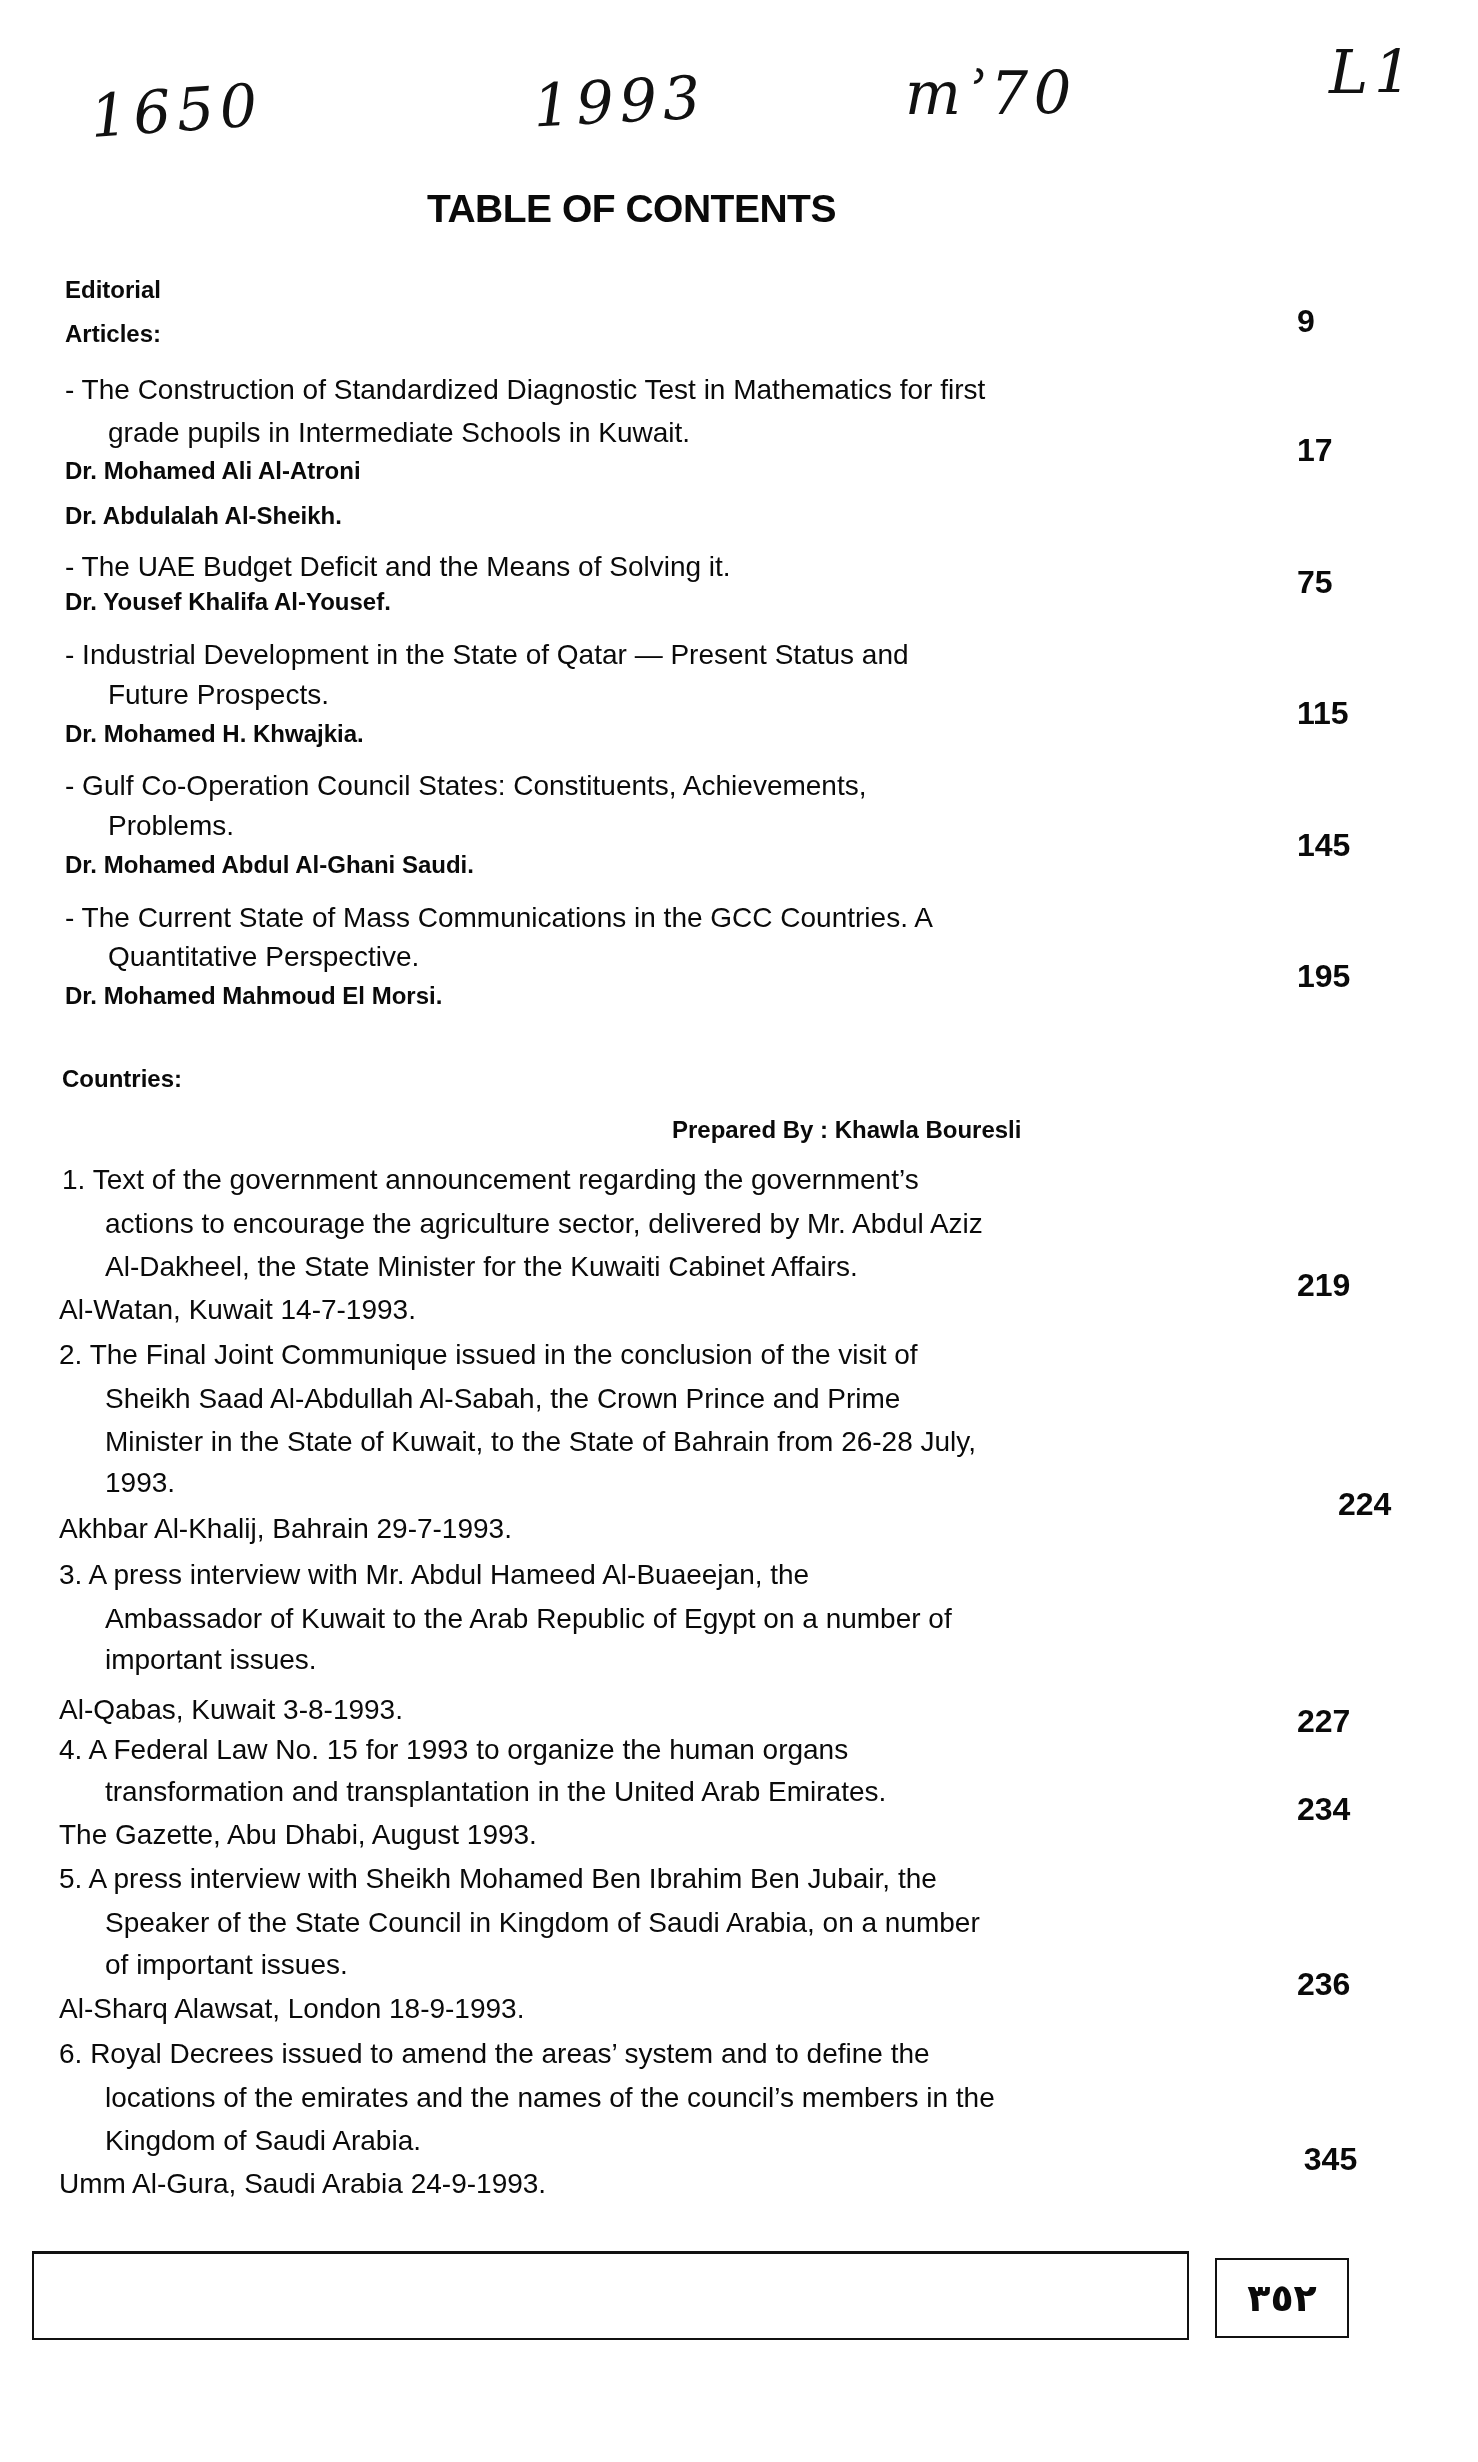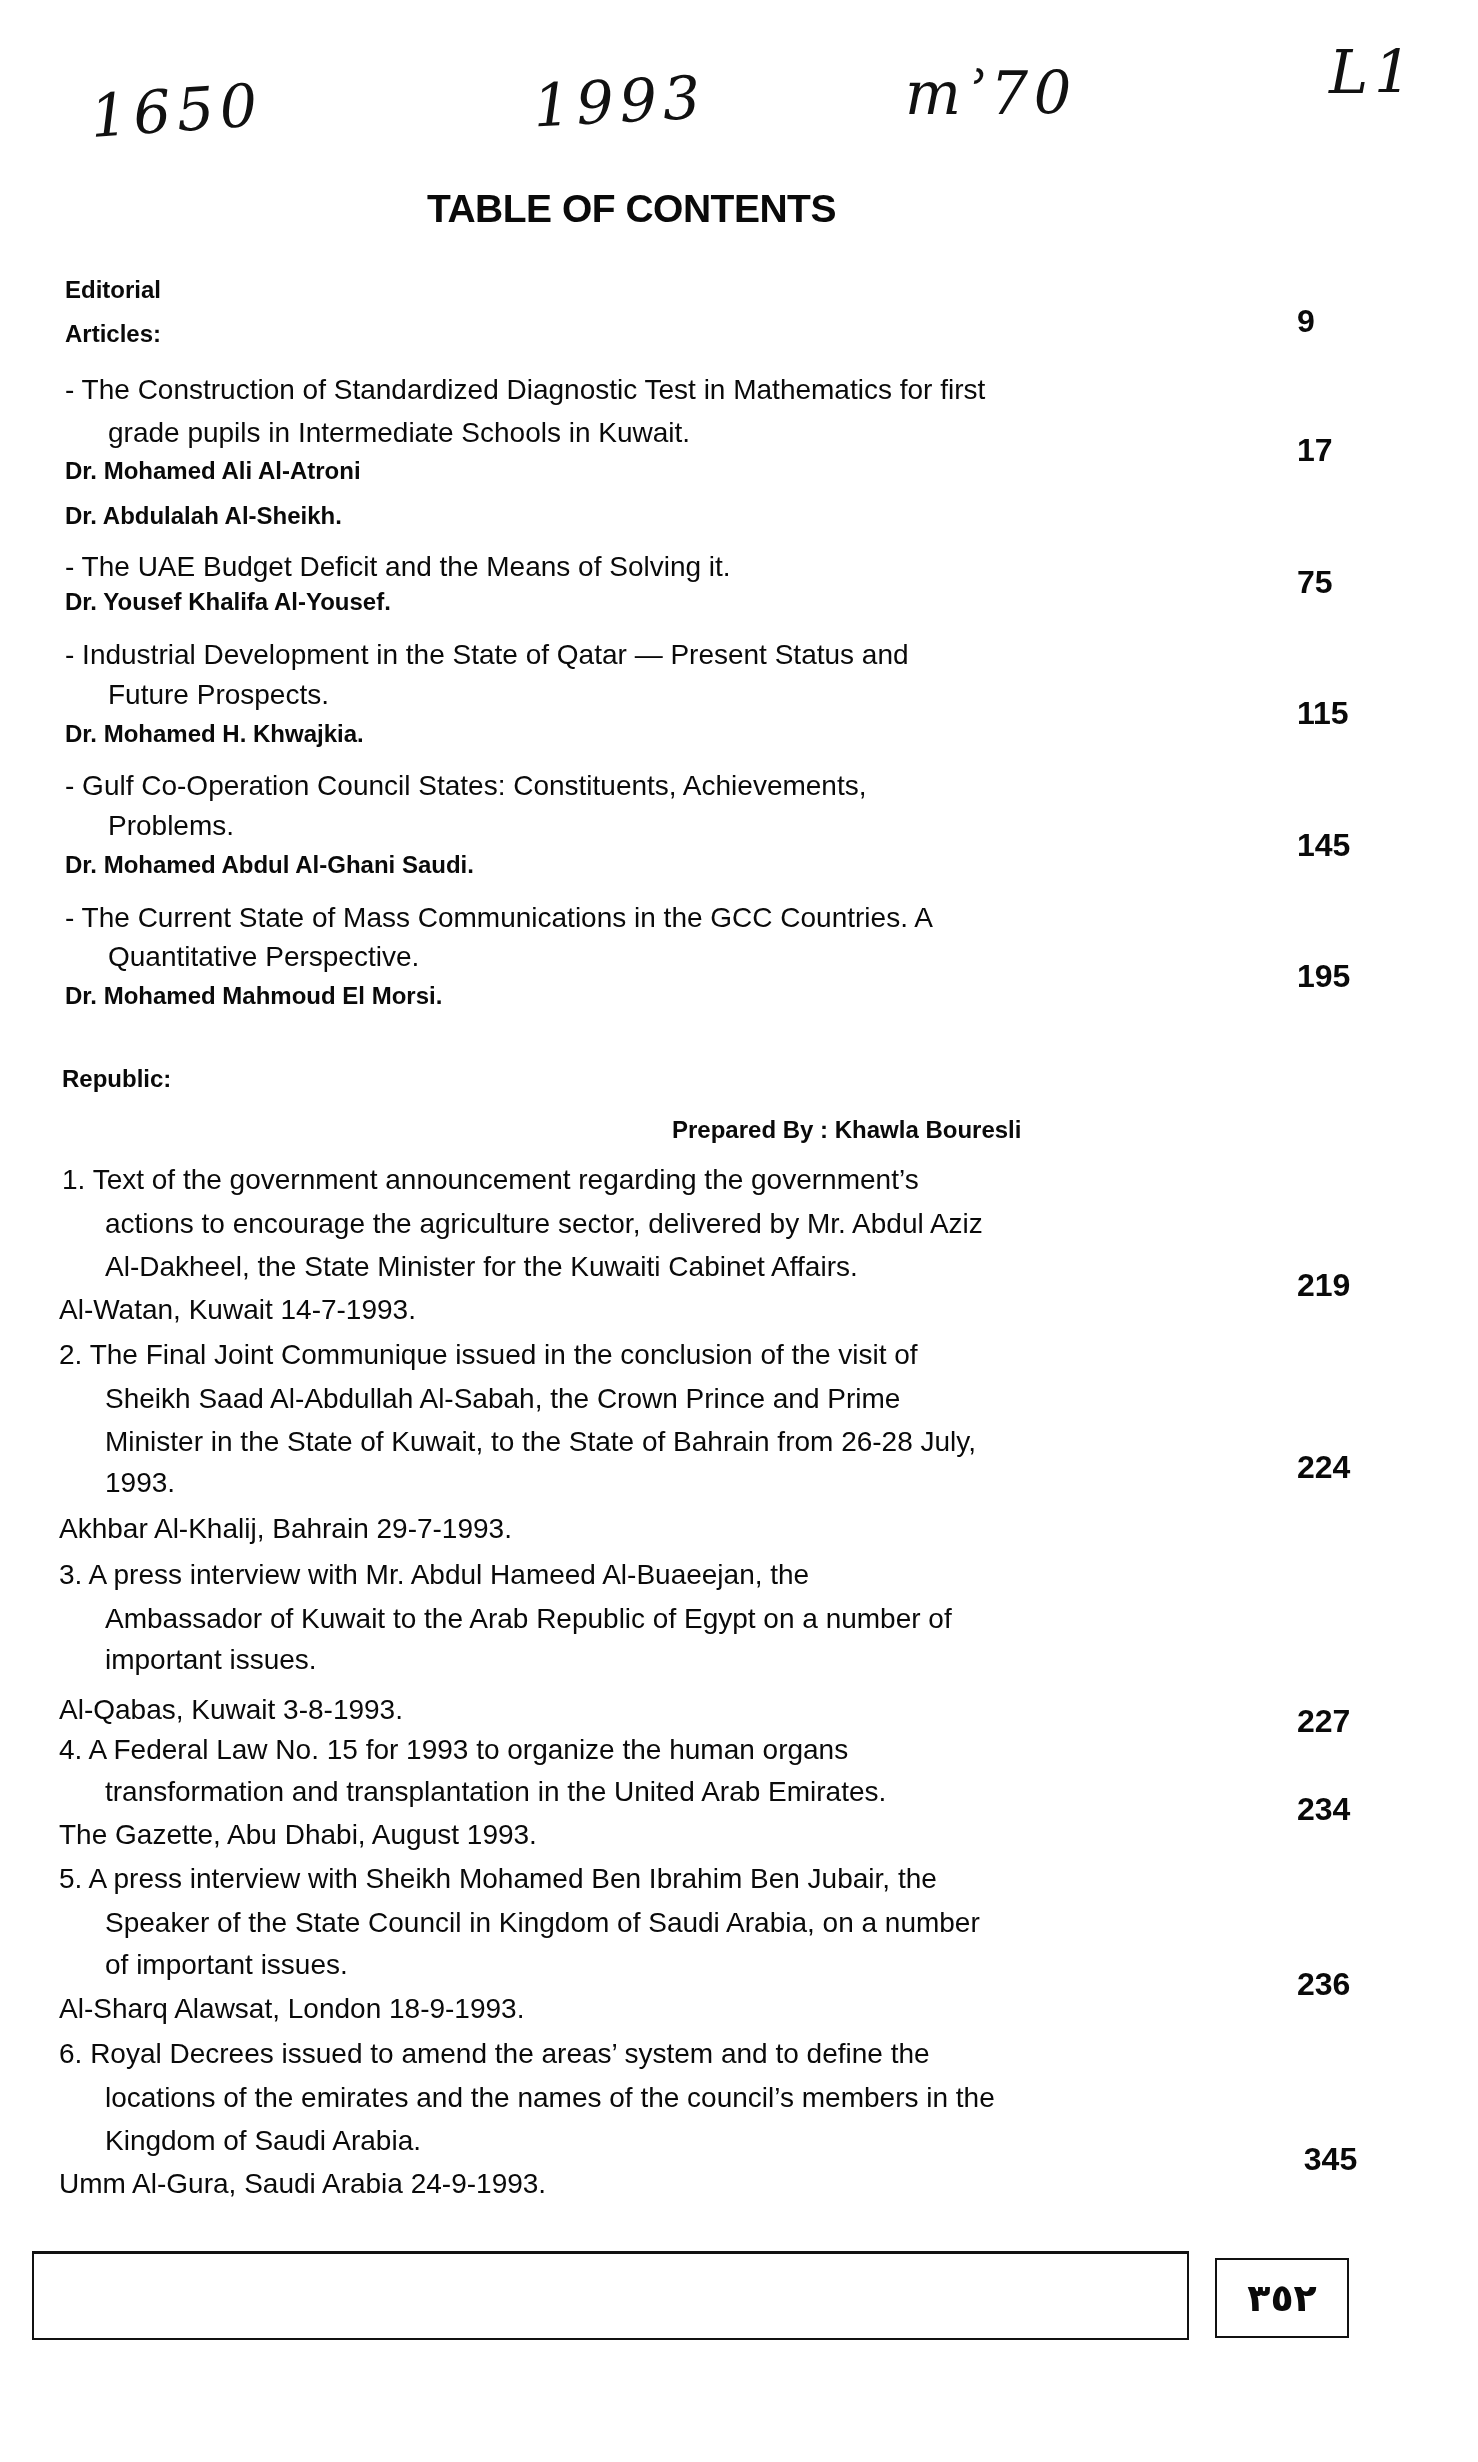--- a/index.html
+++ b/index.html
@@ -67,34 +67,34 @@
 <div class="line" style="left:65px;top:770px;">- Gulf Co-Operation Council States: Constituents, Achievements,</div>
 <div class="line" style="left:108px;top:810px;">Problems.</div>
 <div class="pnum" style="top:827px;">145</div>
 <div class="line bold" style="left:65px;top:851px;">Dr. Mohamed Abdul Al-Ghani Saudi.</div>
 
 <div class="line" style="left:65px;top:902px;">- The Current State of Mass Communications in the GCC Countries. A</div>
 <div class="line" style="left:108px;top:941px;">Quantitative Perspective.</div>
 <div class="pnum" style="top:958px;">195</div>
 <div class="line bold" style="left:65px;top:982px;text-align:center;">Dr. Mohamed Mahmoud El Morsi.</div>
 
-<div class="line bold" style="left:62px;top:1065px;">Republic:</div>
+<div class="line bold" style="left:62px;top:1065px;">Countries:</div>
 <div class="line bold" style="left:672px;top:1116px;">Prepared By : Khawla Bouresli</div>
 
 <div class="line" style="left:62px;top:1164px;">1. Text of the government announcement regarding the government’s</div>
 <div class="line" style="left:105px;top:1208px;">actions to encourage the agriculture sector, delivered by Mr. Abdul Aziz</div>
 <div class="line" style="left:105px;top:1251px;">Al-Dakheel, the State Minister for the Kuwaiti Cabinet Affairs.</div>
 <div class="pnum" style="top:1267px;">219</div>
 <div class="line" style="left:59px;top:1294px;">Al-Watan, Kuwait 14-7-1993.</div>
 
 <div class="line" style="left:59px;top:1339px;">2. The Final Joint Communique issued in the conclusion of the visit of</div>
 <div class="line" style="left:105px;top:1383px;">Sheikh Saad Al-Abdullah Al-Sabah, the Crown Prince and Prime</div>
 <div class="line" style="left:105px;top:1426px;">Minister in the State of Kuwait, to the State of Bahrain from 26-28 July,</div>
 <div class="line" style="left:105px;top:1467px;">1993.</div>
-<div class="pnum" style="top:1449px;">224</div>
+<div class="pnum" style="top:1486px;margin-left:41px;">224</div>
 <div class="line" style="left:59px;top:1513px;">Akhbar Al-Khalij, Bahrain 29-7-1993.</div>
 
 <div class="line" style="left:59px;top:1559px;">3. A press interview with Mr. Abdul Hameed Al-Buaeejan, the</div>
 <div class="line" style="left:105px;top:1603px;">Ambassador of Kuwait to the Arab Republic of Egypt on a number of</div>
 <div class="line" style="left:105px;top:1644px;">important issues.</div>
 <div class="pnum" style="top:1703px;">227</div>
 <div class="line" style="left:59px;top:1686px;margin-top:8px;">Al-Qabas, Kuwait 3-8-1993.</div>
 
 <div class="line" style="left:59px;top:1734px;">4. A Federal Law No. 15 for 1993 to organize the human organs</div>
 <div class="line" style="left:105px;top:1776px;">transformation and transplantation in the United Arab Emirates.</div>

